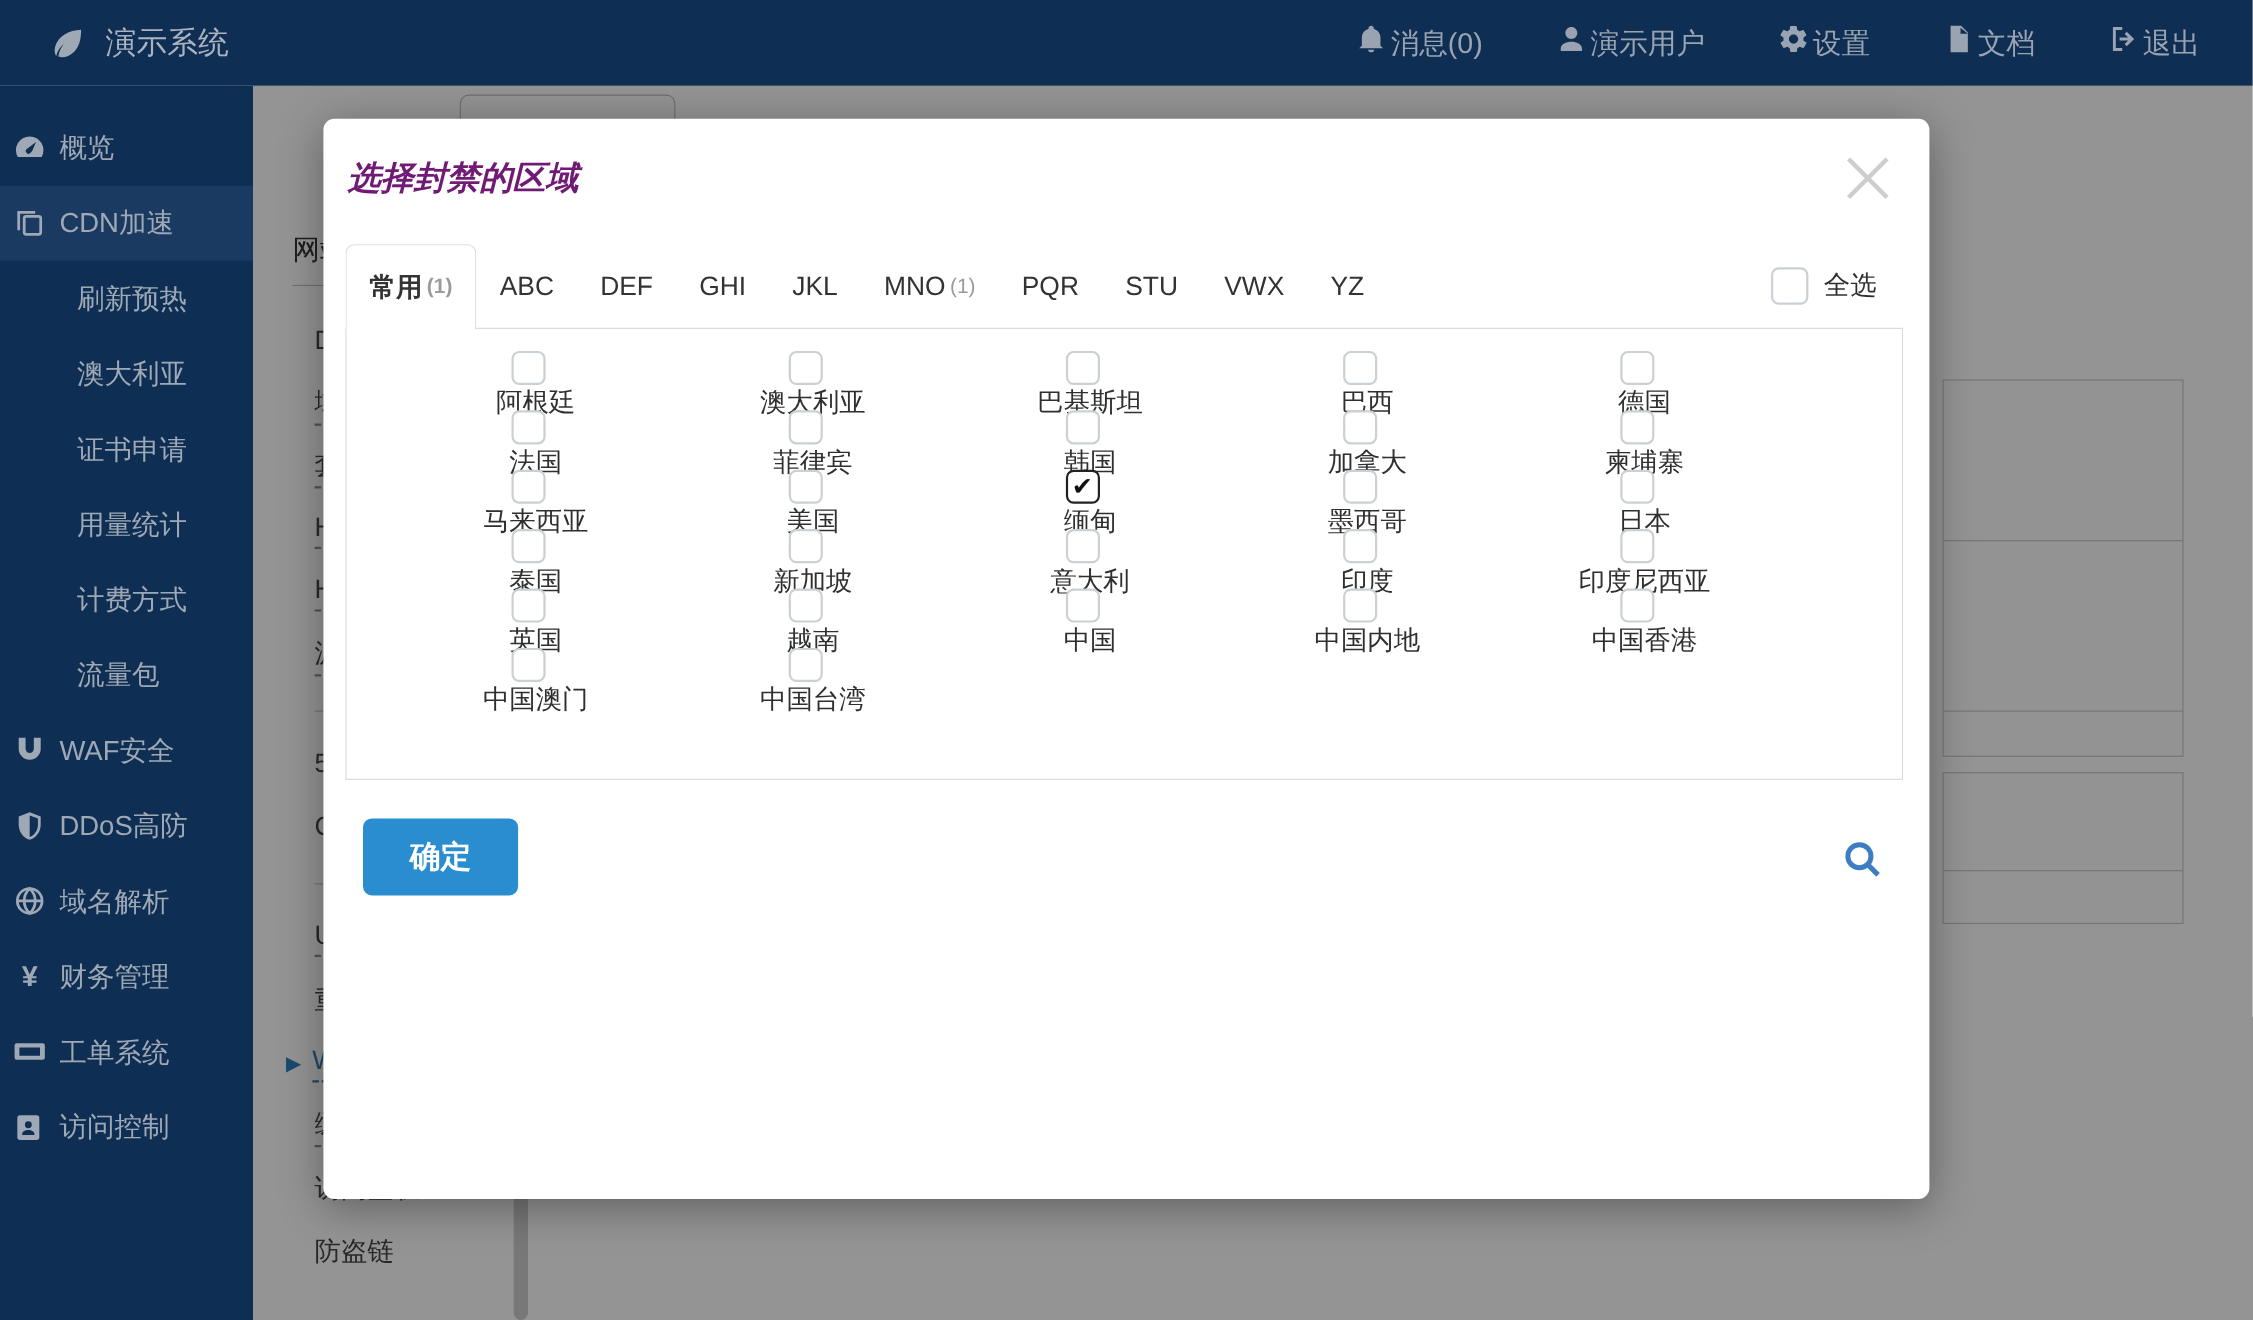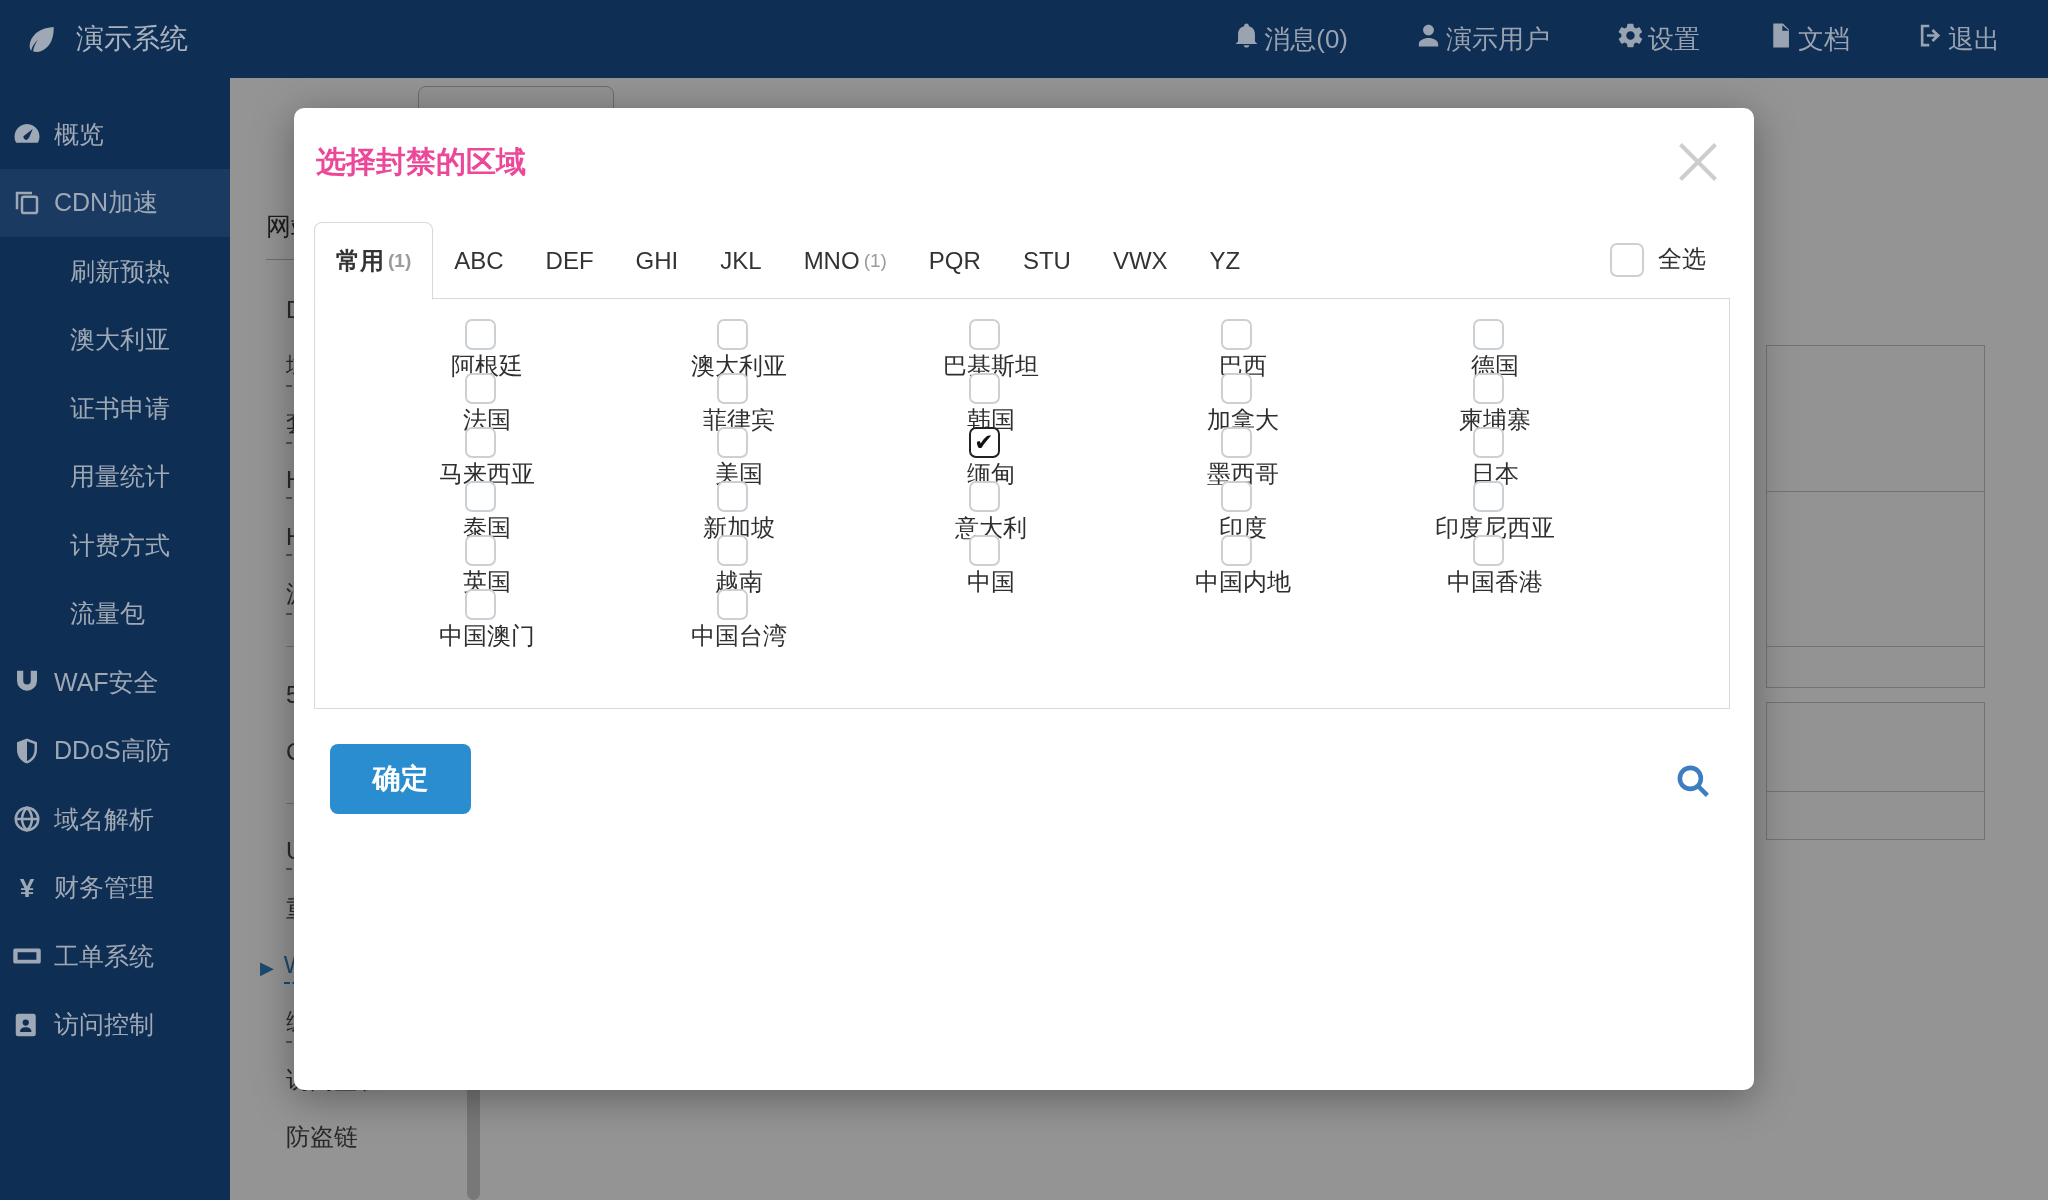--- a/index.html
+++ b/index.html
@@ -10,21 +10,21 @@
     --icon-blue:#3c7ec1;
     --border:#d9d9d9;
   }
   *{margin:0;padding:0;box-sizing:border-box;}
   body{font-family:"Liberation Sans","DejaVu Sans",sans-serif;overflow:hidden;}
   .stage{position:relative;width:2048px;height:1200px;background:#fff;overflow:hidden;}
 
   
   .navbar{position:absolute;top:0;left:0;width:100%;height:78px;background:var(--navy);
     display:flex;align-items:center;z-index:30;}
-  .brand{display:flex;align-items:center;gap:18px;padding-left:24px;color:#a9b2be;font-size:28px;}
+  .brand{display:flex;align-items:center;gap:18px;padding-left:44px;color:#a9b2be;font-size:28px;}
   .brand svg{width:34px;height:34px;color:#9fa9b6;}
   .nav-menu{margin-left:auto;display:flex;align-items:center;gap:66px;padding-right:48px;}
   .nav-item{display:flex;align-items:center;gap:3px;color:#99a3b1;font-size:26px;cursor:pointer;}
   .nav-item svg{width:29px;height:29px;}
 
   
   .sidebar{position:absolute;top:78px;left:0;width:230px;height:1122px;background:var(--navy);
     z-index:30;padding-top:22px;}
   .side-item{height:68.5px;display:flex;align-items:center;padding-left:12px;
     color:var(--side-text);font-size:25px;cursor:pointer;}
@@ -49,21 +49,21 @@
   .bg-scrollbar{position:absolute;left:237px;top:40px;bottom:0;width:13px;background:#cfcfcf;border-radius:7px;}
   .bg-box{position:absolute;border:1px solid #c6c6c6;background:#fdfdfd;}
   .bg-box .bg-line{position:absolute;left:0;right:0;height:1px;background:#c6c6c6;}
 
   
   .overlay{position:absolute;top:78px;left:230px;right:0;bottom:0;background:rgba(0,0,0,0.42);z-index:10;}
 
   
   .modal{position:absolute;left:294px;top:108px;width:1460px;height:982px;background:#fff;
     border-radius:10px;z-index:20;box-shadow:0 8px 40px rgba(0,0,0,0.35);}
-  .modal-title{position:absolute;left:22px;top:34px;font-size:30px;font-weight:600;color:#ec4899;}
+  .modal-title{position:absolute;left:22px;top:34px;font-size:30px;font-weight:600;color:#701a75;font-style:italic;}
   .modal-close{position:absolute;right:26px;top:24px;width:60px;height:60px;color:#cdcdcd;cursor:pointer;}
   .modal-close svg{width:60px;height:60px;}
 
   .tabs{position:absolute;top:114px;left:20px;height:77px;display:flex;align-items:stretch;z-index:2;}
   .tab{padding:11px 21px;font-size:24px;color:#333;display:flex;align-items:center;cursor:pointer;}
   .tab .cnt{font-size:19px;color:#9b9b9b;margin-left:4px;}
   .tab.active{border:1px solid var(--border);border-bottom:1px solid #fff;border-radius:8px 8px 0 0;
     background:#fff;font-weight:700;margin-bottom:-1px;}
 
   .select-all{position:absolute;top:135px;right:48px;display:flex;align-items:flex-start;gap:14px;

